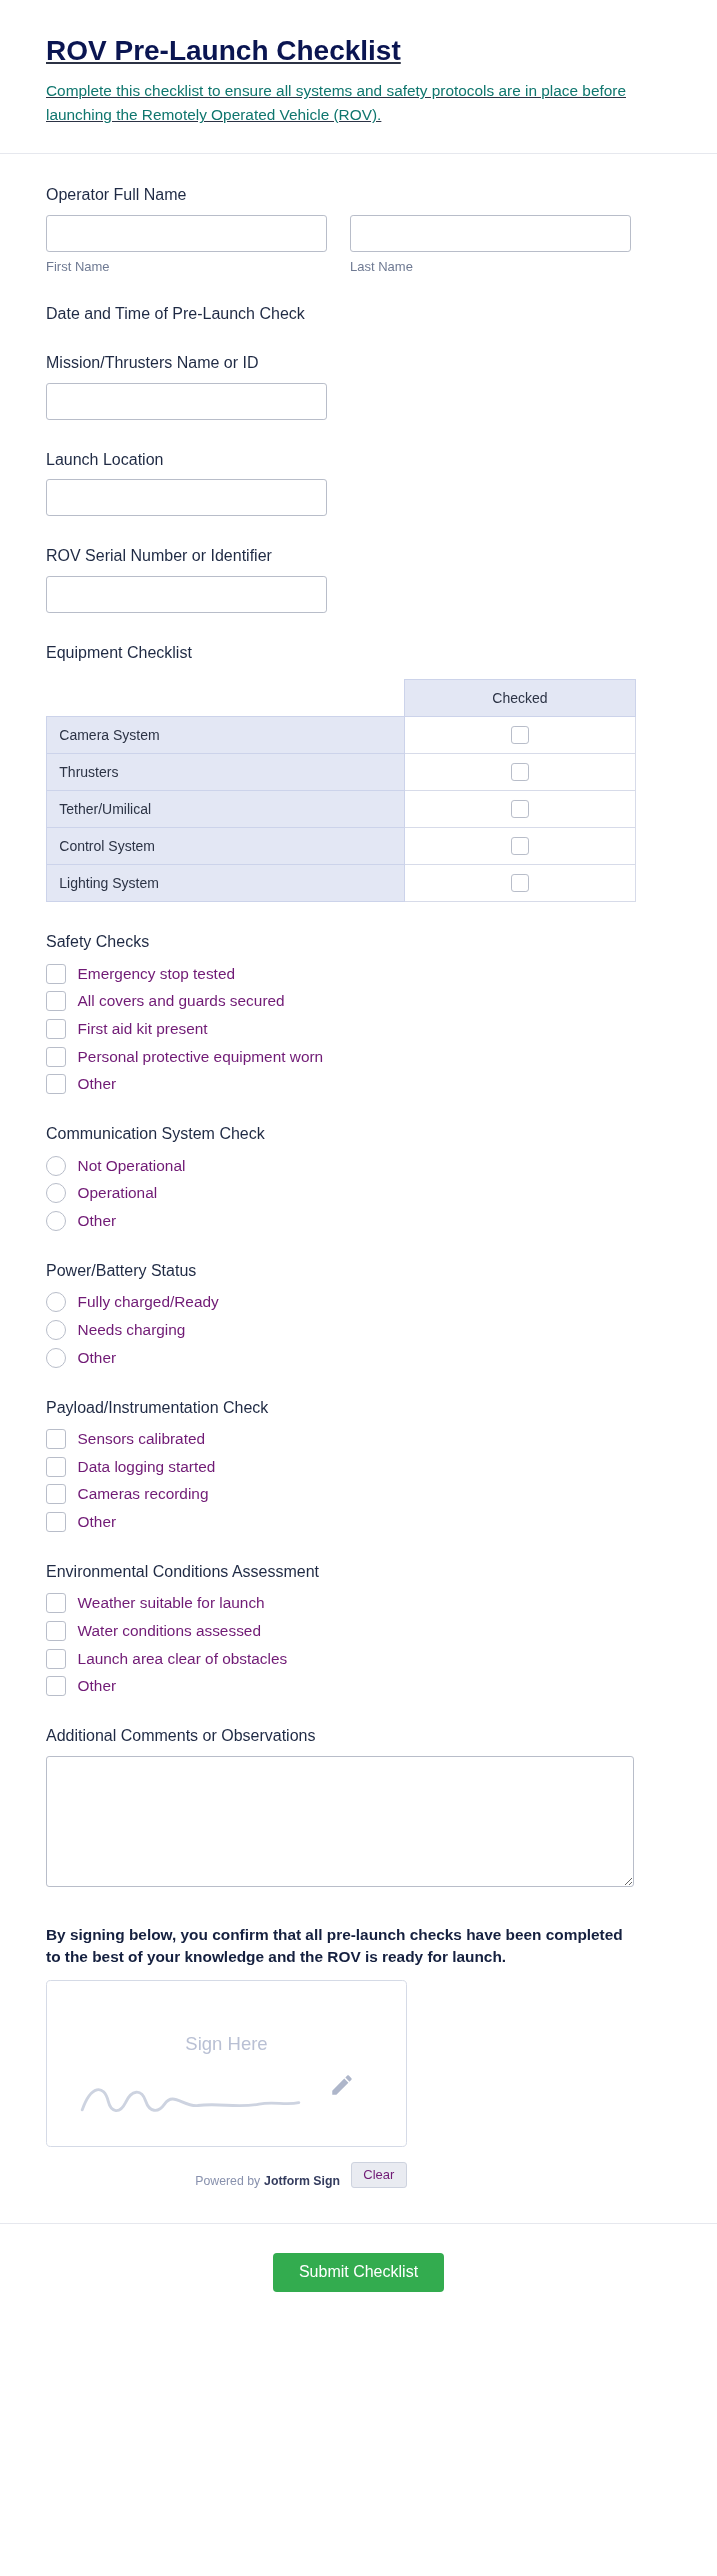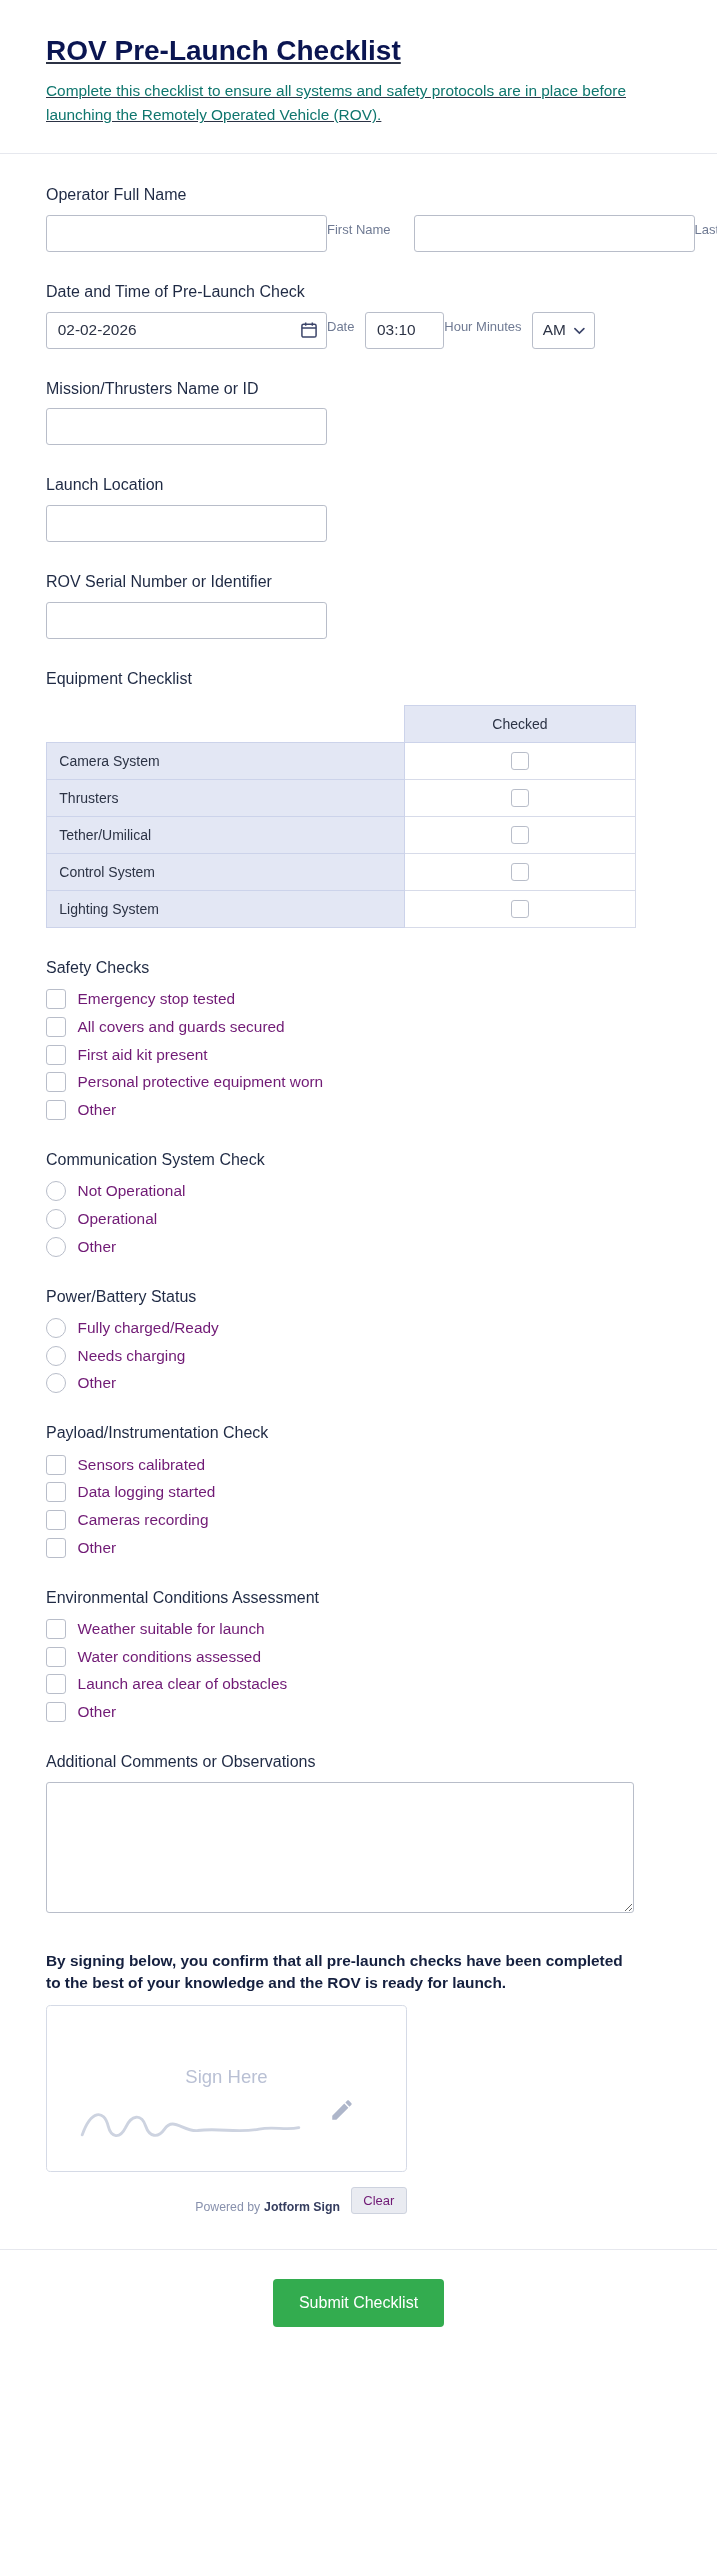--- a/index.html
+++ b/index.html
@@ -12,21 +12,21 @@
   .form-title { font-size: 28px; font-weight: bold; color: var(--title-navy, #0a1551); margin: 0 0 12.3px 0; }
   .form-subtitle { font-size: 15.4px; line-height: 1.55; color: #0f766e; max-width: 602px; margin: 0; }
 
   .form-body { padding: 0 46px; }
 
   .field { margin-top: 31px; }
   .field:first-child { margin-top: 32px; }
   .field-label { font-size: 16px; color: #1f2a44; margin-bottom: 10.8px; }
 
   .input-row { display: flex; gap: 23px; }
-  .input-col { display: flex; }
+  .input-col { display: flex; flex-direction: column; }
   .text-input {
     height: 37px; border: 0.8px solid #b8bdc9; border-radius: 3.1px; background: #fff;
     font-size: 15.4px; color: #2c3345; padding: 0 10.8px; outline: none;
     font-family: "Liberation Sans", sans-serif;
   }
   .w-name { width: 281px; }
   .w-single { width: 281px; }
   .sublabel { font-size: 13px; color: #6f7a93; margin-top: 7px; white-space: nowrap; }
 
   .date-row { display: flex; gap: 10.8px; }
@@ -79,21 +79,21 @@
   
   .sig-statement {
     margin-top: 34px; max-width: 594px; font-size: 15.4px; font-weight: bold;
     color: #15203f; line-height: 1.45;
   }
   .sig-box {
     margin-top: 10.8px; width: 361px; height: 167px; border: 0.8px solid #d5dae6;
     border-radius: 4.6px; position: relative; background: #fff; cursor: crosshair;
   }
   .sig-placeholder {
-    position: absolute; top: 60px; left: 0; right: 0; text-align: center;
+    position: absolute; top: 52px; left: 0; right: 0; text-align: center;
     font-size: 18.5px; color: #b9c0d4;
   }
   .sig-squiggle { position: absolute; left: 28px; bottom: 17px; }
   .sig-pen { position: absolute; left: 282px; bottom: 45px; }
   .sig-footer {
     width: 361px; margin-top: 15px; display: flex; align-items: flex-end;
     justify-content: flex-end; gap: 10.8px;
   }
   .powered-by { font-size: 12.3px; color: #8891ad; }
   .powered-brand { font-size: 12.3px; font-weight: bold; color: #343c5e; margin-left: 3.9px; }
@@ -101,21 +101,21 @@
     background: #e9ebf1; border: 0.8px solid #cdd2de; border-radius: 3.1px;
     font-size: 13px; color: #701a75; padding: 4.6px 11.6px; cursor: pointer;
     font-family: "Liberation Sans", sans-serif;
   }
 
   .divider { border-top: 0.8px solid #e6e8ee; margin-top: 35px; }
 
   .submit-bar { padding-top: 29px; text-align: center; }
   .submit-btn {
     background: var(--submit-green, #33ac4f); color: #fff; border: none; border-radius: 3.9px;
-    height: 48px; padding: 8px 26px; font-size: 16px; cursor: pointer;
+    height: 39px; padding: 8px 26px; font-size: 16px; cursor: pointer;
     font-family: "Liberation Sans", sans-serif;
   }
 </style>
 </head>
 <body>
 
 <div class="page">
 
   <div class="form-header">
     <h1 class="form-title">ROV Pre-Launch Checklist</h1>
@@ -133,48 +133,20 @@
         </div>
         <div class="input-col">
           <input type="text" class="text-input w-name" value="" style="">
           <div class="sublabel">Last Name</div>
         </div>
       </div>
     </div>
 
     <div class="field">
       <div class="field-label">Date and Time of Pre-Launch Check</div>
-      <div class="date-row">
-        <div class="input-col">
-          <div class="date-wrap">
-            <input type="text" class="text-input" value="02-02-2026" style="">
-            <span class="cal-icon">
-              <svg viewBox="0 0 24 24" width="20" height="20" fill="none" stroke="#3b4469" stroke-width="1.8">
-                <rect x="3.5" y="5" width="17" height="15.5" rx="2"></rect>
-                <path d="M3.5 9.5h17M8 3v4M16 3v4"></path>
-              </svg>
-            </span>
-          </div>
-          <div class="sublabel">Date</div>
-        </div>
-        <div class="input-col">
-          <input type="text" class="text-input w-time" value="03:10" style="">
-          <div class="sublabel">Hour Minutes</div>
-        </div>
-        <div class="input-col">
-          <div class="ampm">
-            <span>AM</span>
-            <span>
-              <svg viewBox="0 0 12 8" width="10.8" height="7.7">
-                  <path d="M1 1.5l5 5 5-5" stroke="#3b4469" stroke-width="1.8" fill="none" stroke-linecap="round"></path>
-                </svg>
-            </span>
-          </div>
-        </div>
-      </div>
     </div>
 
     <div class="field">
       <div class="field-label">Mission/Thrusters Name or ID</div>
       <input type="text" class="text-input w-single" value="" style="">
     </div>
 
     <div class="field">
       <div class="field-label">Launch Location</div>
       <input type="text" class="text-input w-single" value="" style="">

